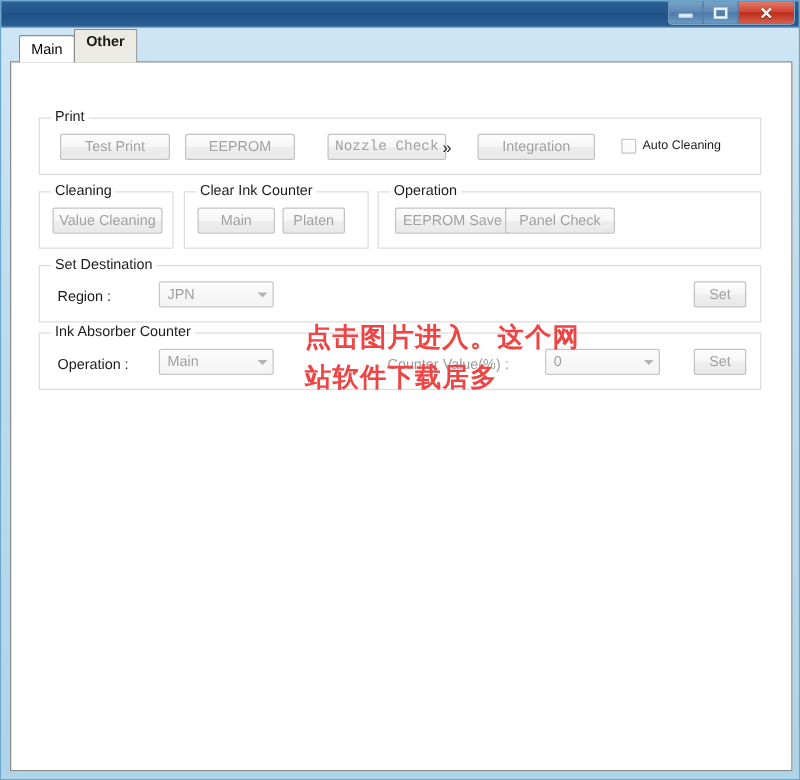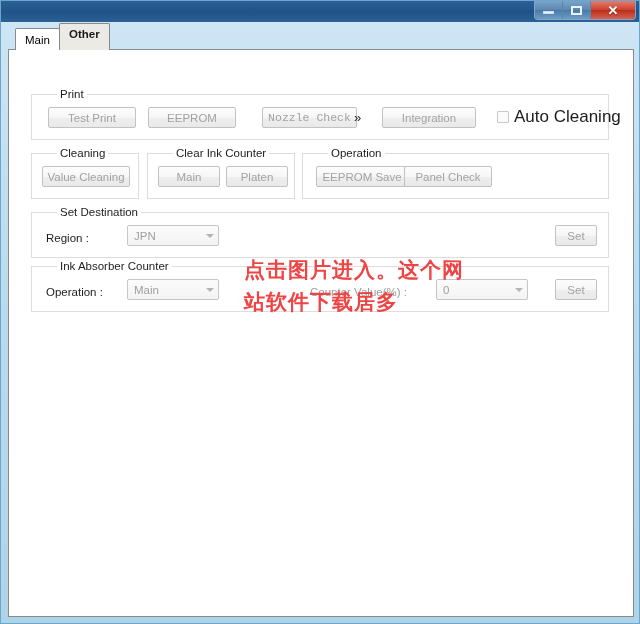--- a/index.html
+++ b/index.html
@@ -131,21 +131,20 @@
   }
   .group > .legend {
     position: absolute;
     top: -7px; left: 9px;
     background: #ffffff;
     padding: 0 3px;
     font-size: 11.5px;
     color: #1c1c1c;
     white-space: nowrap;
     line-height: 13px;
-    margin-left: 16px;
   }
 
   
   .btn {
     position: absolute;
     background: linear-gradient(to bottom, #fdfdfd 0%, #f6f6f6 50%, #eeeeee 51%, #e9e9e9 100%);
     border: 1px solid #c2c2c2;
     border-radius: 2px;
     color: #a2a2a2;
     font-size: 11.5px;
@@ -209,21 +208,21 @@
     align-items: center;
     gap: 5px;
   }
   .checkbox-box {
     width: 12px; height: 12px;
     border: 1px solid #c8c8c8;
     background: #fbfbfb;
     border-radius: 1px;
   }
   .checkbox-label {
-    font-size: 17px;
+    font-size: 10px;
     color: #1c1c1c;
     line-height: 14px;
     white-space: nowrap;
   }
 
   
   .chev {
     position: absolute;
     font-size: 13px;
     color: #222222;
@@ -292,21 +291,21 @@
       </div>
 
       <div class="group" style="left:22px; top:103px; width:108px; height:46px;">
         <div class="legend">Cleaning</div>
         <div class="btn" style="left:10px; top:12px; width:88px;">Value Cleaning</div>
       </div>
 
       <div class="group" style="left:138px; top:103px; width:148px; height:46px;">
         <div class="legend">Clear Ink Counter</div>
         <div class="btn" style="left:10px; top:12px; width:62px;">Main</div>
-        <div class="btn" style="left:78px; top:12px; width:62px;">Platen</div>
+        <div class="btn" style="left:78px; top:12px; width:50px;">Platen</div>
       </div>
 
       <div class="group" style="left:293px; top:103px; width:307px; height:46px;">
         <div class="legend">Operation</div>
         <div class="btn" style="left:13px; top:12px; width:92px;">EEPROM Save</div>
         <div class="btn" style="left:101px; top:12px; width:88px;">Panel Check</div>
       </div>
 
       <div class="group" style="left:22px; top:162px; width:578px; height:46px;">
         <div class="legend">Set Destination</div>

